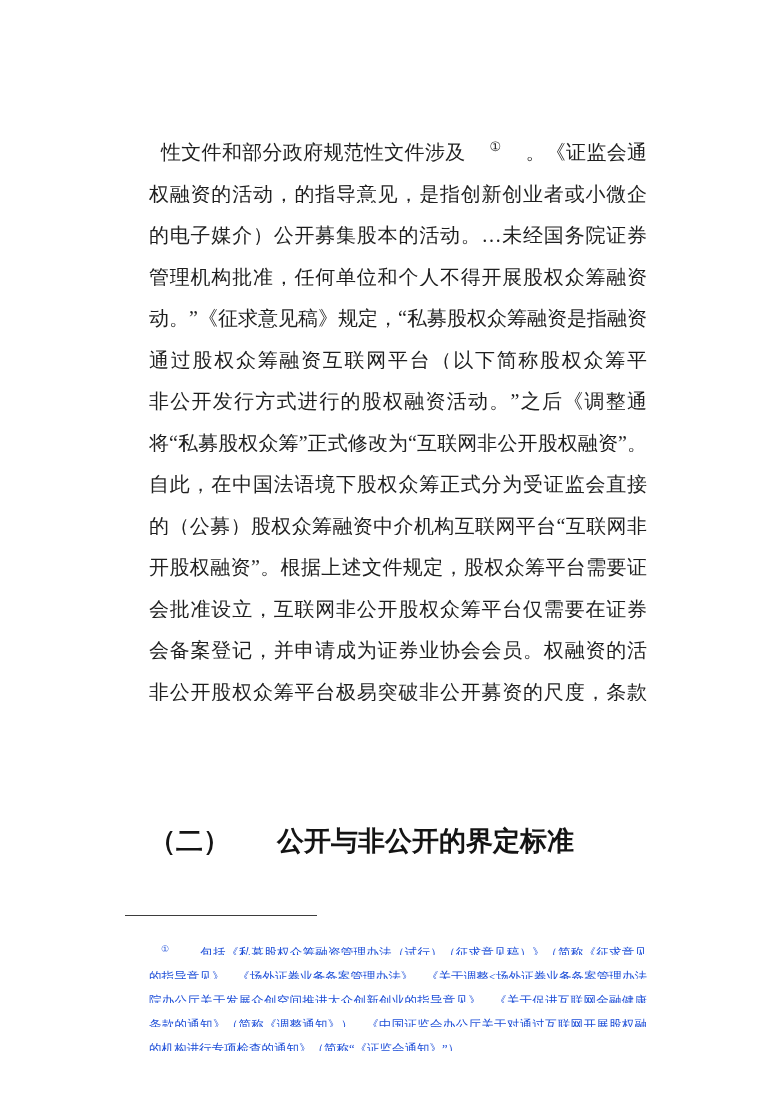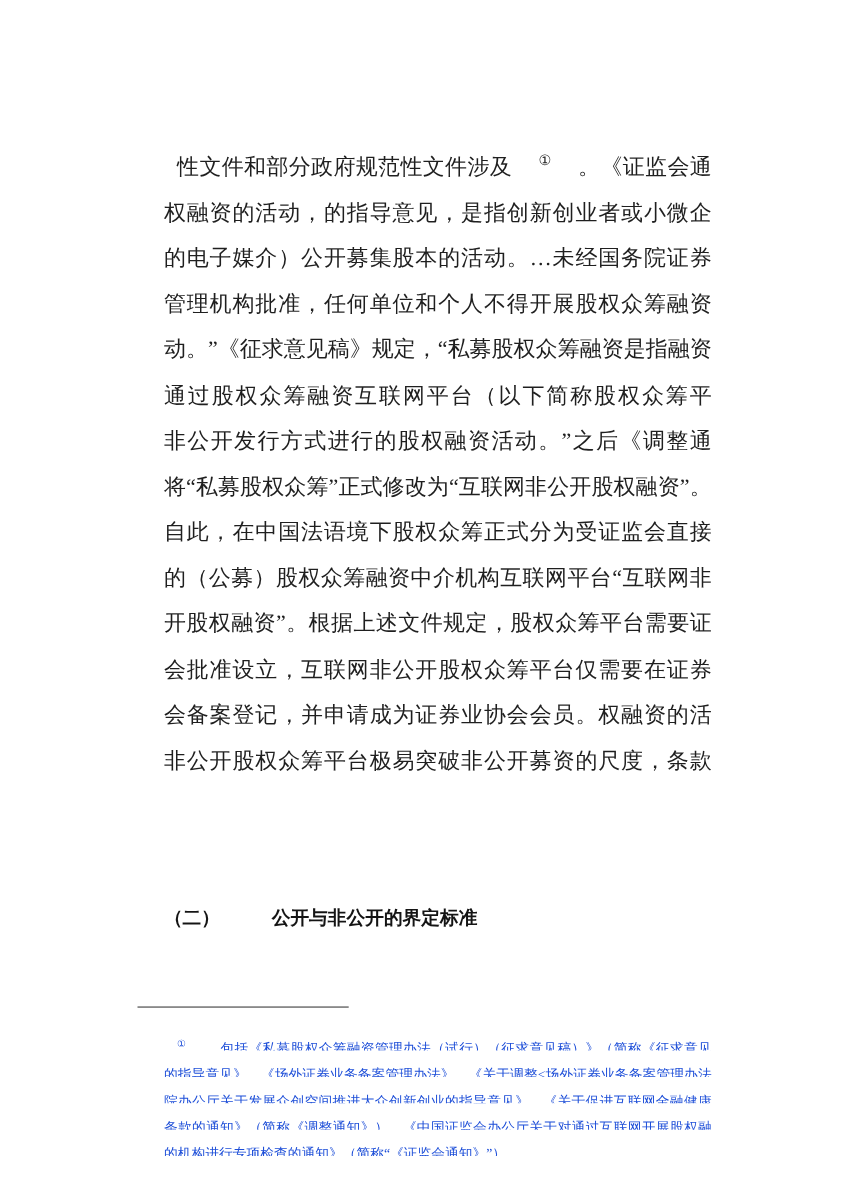--- a/index.html
+++ b/index.html
@@ -35,21 +35,21 @@
   .fn-ref-body {
     font-size: 13px;
     vertical-align: super;
     line-height: 0;
   }
   .section-heading {
     position: absolute;
     left: 113px;
     top: 799px;
     width: 546px;
-    font-size: 17px;
+    font-size: 27px;
     font-weight: bold;
     color: #141414;
     white-space: nowrap;
   }
   .heading-title { margin-left: 23px; }
   .footnote-rule {
     position: absolute;
     left: 113px;
     top: 903px;
     width: 192px;

